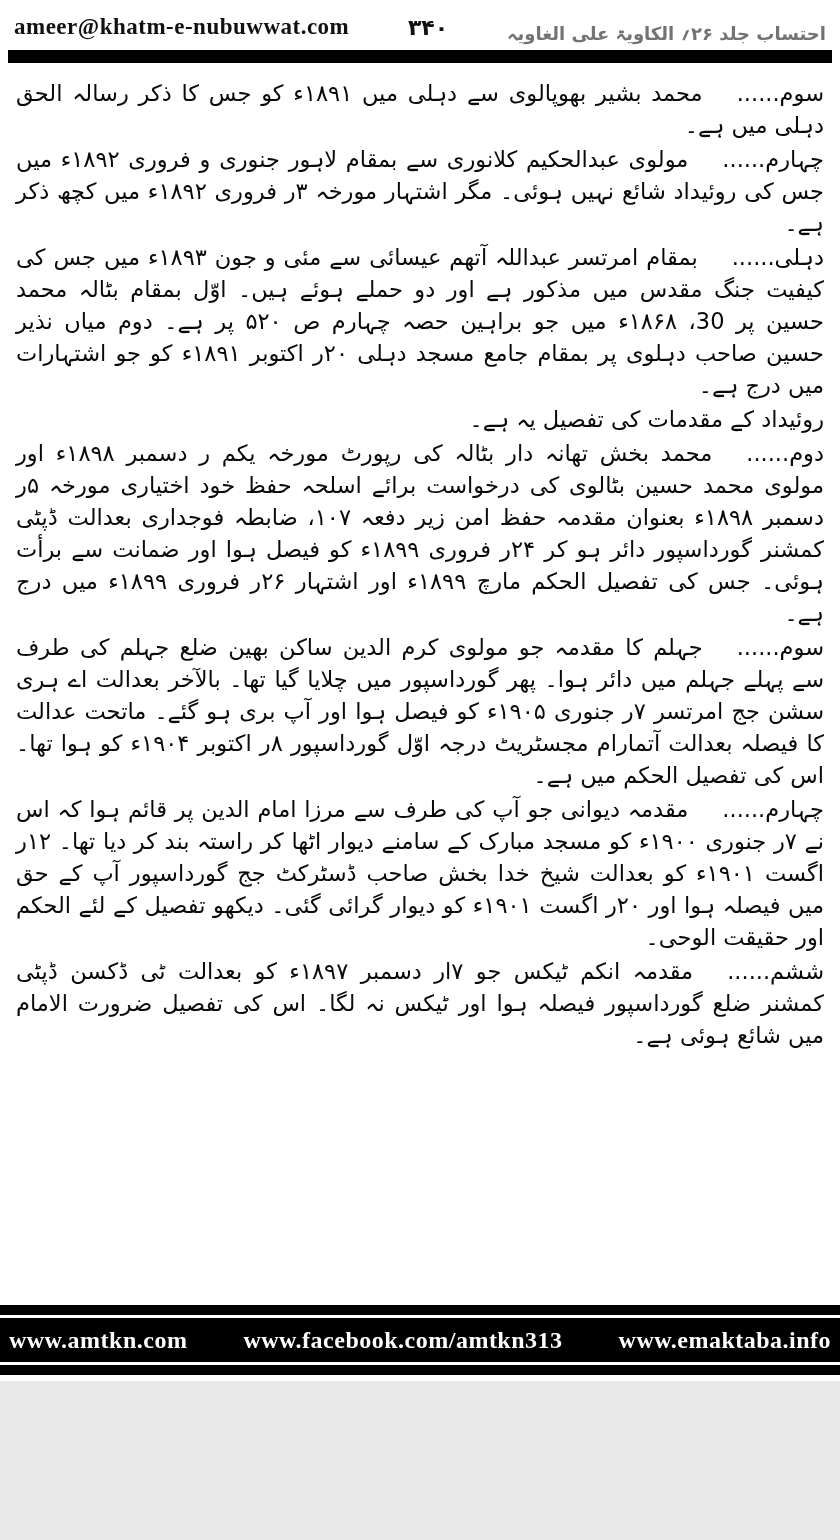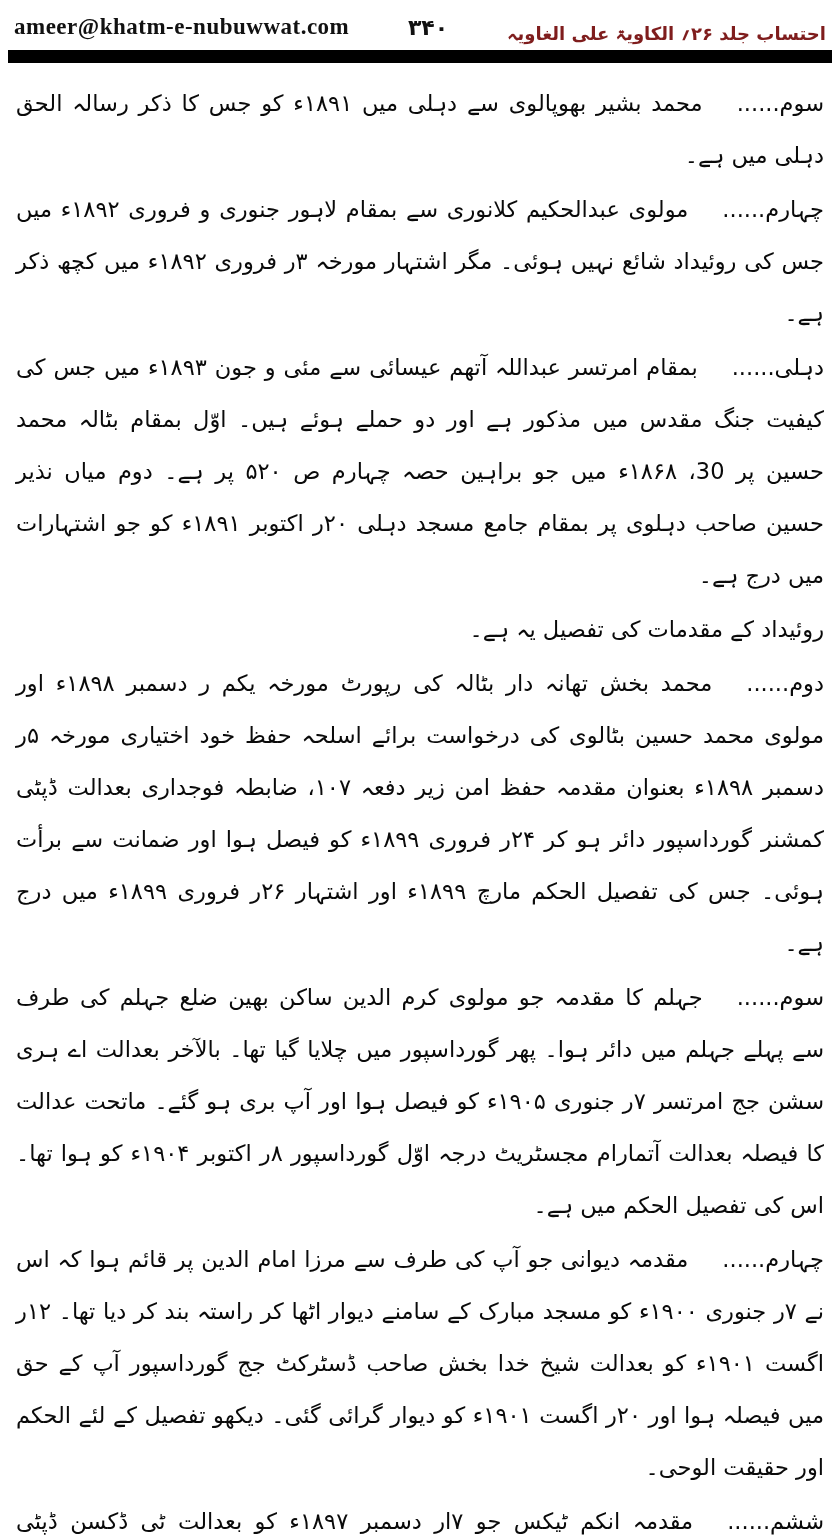--- a/index.html
+++ b/index.html
@@ -3,21 +3,21 @@
 <meta charset="utf-8">
 <style>
   html, body {
     margin: 0;
     padding: 0;
     background: #e8e8e8;
   }
   .page {
     position: relative;
     width: 840px;
-    height: 1540px;
+    height: 1381px;
     margin: 0 auto;
     background: #ffffff;
     overflow: hidden;
     display: flex;
     flex-direction: column;
     box-sizing: border-box;
   }
   
   .header {
     display: flex;
@@ -38,38 +38,38 @@
     font-family: "DejaVu Sans", sans-serif;
     font-weight: bold;
     font-size: 22px;
     color: #111;
     direction: rtl;
   }
   .header-title {
     font-family: "DejaVu Sans", sans-serif;
     font-size: 18px;
     font-weight: bold;
-    color: #7f1d1d;
+    color: #737373;
     direction: rtl;
     text-align: left;
     margin-top: 13px;
   }
   .top-rule {
     height: 13px;
     background: #000;
     margin: 2px 8px 0 8px;
   }
   
   .body-text {
     flex: 1;
     direction: rtl;
     padding: 14px 16px 0 16px;
     font-family: "DejaVu Sans", sans-serif;
     font-size: 22.5px;
-    line-height: 52px;
+    line-height: 32px;
     color: #0a0a0a;
     overflow: hidden;
   }
   .para {
     margin: 0 0 2px 0;
     text-align: justify;
   }
   .para .label {
     margin-left: 34px; 
     white-space: nowrap;
@@ -119,14 +119,25 @@
       <p class="para"><span class="label">سوم......</span><span>محمد بشیر بھوپالوی سے دہلی میں ۱۸۹۱ء کو جس کا ذکر رسالہ الحق دہلی میں ہے۔</span></p>
       <p class="para"><span class="label">چہارم......</span><span>مولوی عبدالحکیم کلانوری سے بمقام لاہور جنوری و فروری ۱۸۹۲ء میں جس کی روئیداد شائع نہیں ہوئی۔ مگر اشتہار مورخہ ۳ر فروری ۱۸۹۲ء میں کچھ ذکر ہے۔</span></p>
       <p class="para"><span class="label">دہلی......</span><span>بمقام امرتسر عبداللہ آتھم عیسائی سے مئی و جون ۱۸۹۳ء میں جس کی کیفیت جنگ مقدس میں مذکور ہے اور دو حملے ہوئے ہیں۔ اوّل بمقام بٹالہ محمد حسین پر 30، ۱۸۶۸ء میں جو براہین حصہ چہارم ص ۵۲۰ پر ہے۔ دوم میاں نذیر حسین صاحب دہلوی پر بمقام جامع مسجد دہلی ۲۰ر اکتوبر ۱۸۹۱ء کو جو اشتہارات میں درج ہے۔</span></p>
       <p class="para"><span>روئیداد کے مقدمات کی تفصیل یہ ہے۔</span></p>
       <p class="para"><span class="label">دوم......</span><span>محمد بخش تھانہ دار بٹالہ کی رپورٹ مورخہ یکم ر دسمبر ۱۸۹۸ء اور مولوی محمد حسین بٹالوی کی درخواست برائے اسلحہ حفظ خود اختیاری مورخہ ۵ر دسمبر ۱۸۹۸ء بعنوان مقدمہ حفظ امن زیر دفعہ ۱۰۷، ضابطہ فوجداری بعدالت ڈپٹی کمشنر گورداسپور دائر ہو کر ۲۴ر فروری ۱۸۹۹ء کو فیصل ہوا اور ضمانت سے برأت ہوئی۔ جس کی تفصیل الحکم مارچ ۱۸۹۹ء اور اشتہار ۲۶ر فروری ۱۸۹۹ء میں درج ہے۔</span></p>
       <p class="para"><span class="label">سوم......</span><span>جہلم کا مقدمہ جو مولوی کرم الدین ساکن بھین ضلع جہلم کی طرف سے پہلے جہلم میں دائر ہوا۔ پھر گورداسپور میں چلایا گیا تھا۔ بالآخر بعدالت اے ہری سشن جج امرتسر ۷ر جنوری ۱۹۰۵ء کو فیصل ہوا اور آپ بری ہو گئے۔ ماتحت عدالت کا فیصلہ بعدالت آتمارام مجسٹریٹ درجہ اوّل گورداسپور ۸ر اکتوبر ۱۹۰۴ء کو ہوا تھا۔ اس کی تفصیل الحکم میں ہے۔</span></p>
       <p class="para"><span class="label">چہارم......</span><span>مقدمہ دیوانی جو آپ کی طرف سے مرزا امام الدین پر قائم ہوا کہ اس نے ۷ر جنوری ۱۹۰۰ء کو مسجد مبارک کے سامنے دیوار اٹھا کر راستہ بند کر دیا تھا۔ ۱۲ر اگست ۱۹۰۱ء کو بعدالت شیخ خدا بخش صاحب ڈسٹرکٹ جج گورداسپور آپ کے حق میں فیصلہ ہوا اور ۲۰ر اگست ۱۹۰۱ء کو دیوار گرائی گئی۔ دیکھو تفصیل کے لئے الحکم اور حقیقت الوحی۔</span></p>
       <p class="para"><span class="label">ششم......</span><span>مقدمہ انکم ٹیکس جو ۷ار دسمبر ۱۸۹۷ء کو بعدالت ٹی ڈکسن ڈپٹی کمشنر ضلع گورداسپور فیصلہ ہوا اور ٹیکس نہ لگا۔ اس کی تفصیل ضرورت الامام میں شائع ہوئی ہے۔</span></p>
     </div>
 
+  <div class="footer">
+    <div class="bar"></div>
+    <div class="gap"></div>
+    <div class="links-strip" id="footer-links">
+        <span>www.amtkn.com</span>
+        <span>www.facebook.com/amtkn313</span>
+        <span>www.emaktaba.info</span>
+      </div>
+    <div class="gap"></div>
+    <div class="bar"></div>
+  </div>
 
 </div>
 
 </body></html>

